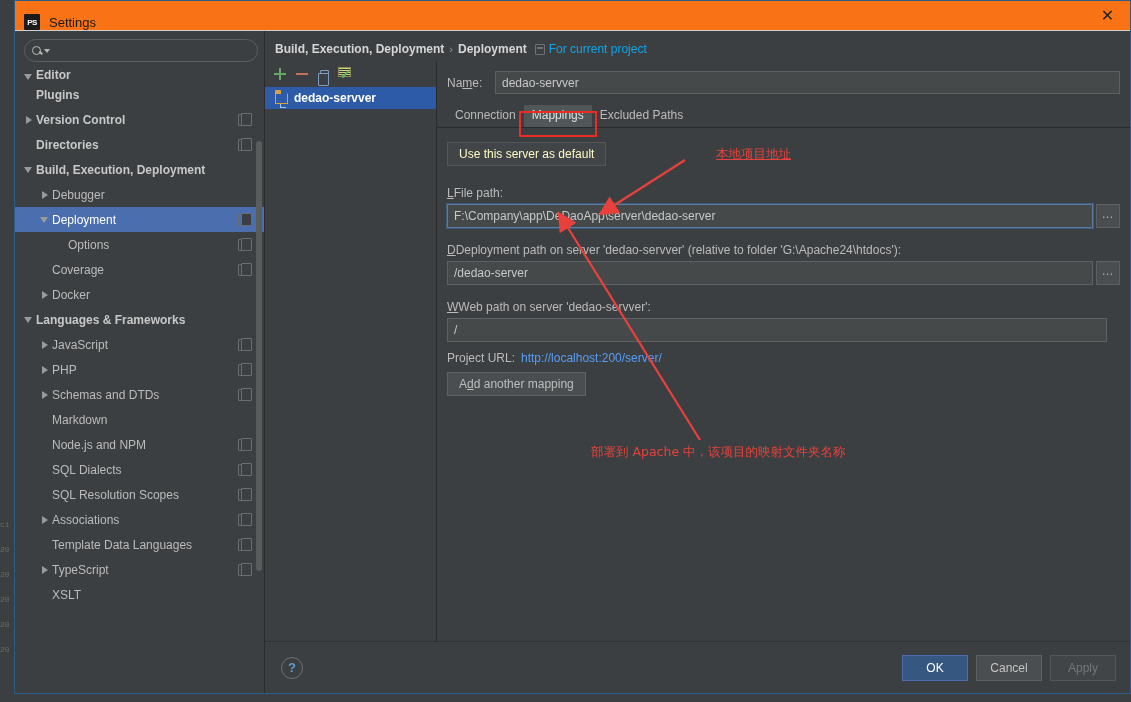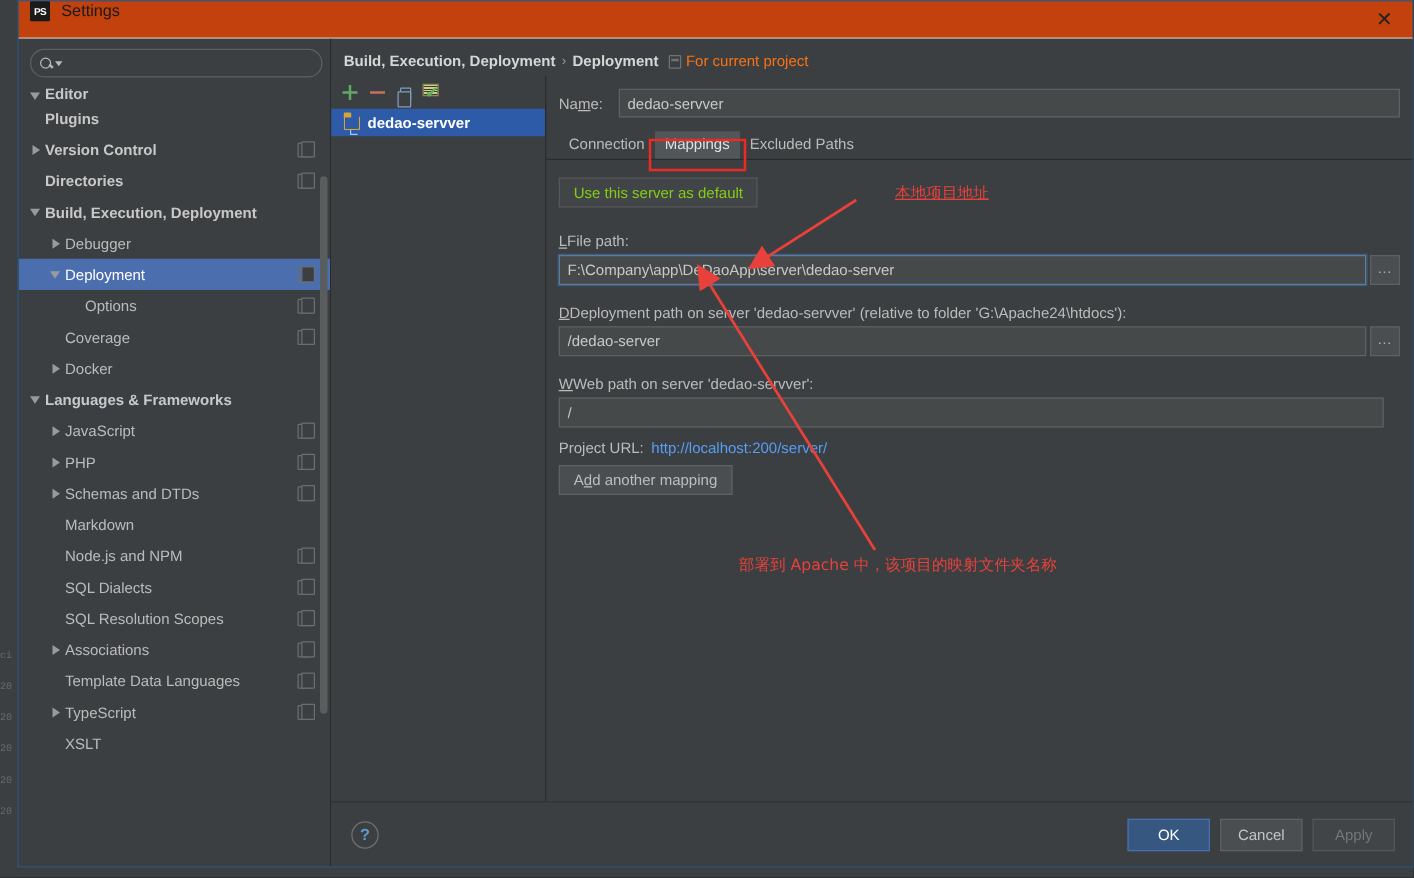--- a/index.html
+++ b/index.html
@@ -37,22 +37,22 @@
   .dialog {
     position: absolute; left: 14px; top: 0;
     width: 1117px; height: 694px;
     background: #3c3f41;
     border: 1px solid #2d5c8a;
     display: flex; flex-direction: column;
   }
 
   
   .titlebar {
-    height: 30px; background: #c2410c;
-    display: flex; align-items: flex-start;
+    height: 30px; background: #f97316;
+    display: flex; align-items: flex-end;
     border-bottom: 1px solid #d0d0d0;
     flex: none;
   }
   .titlebar .app-icon {
     width: 16px; height: 16px; margin-left: 9px; margin-right: 9px;
     background: #1b1b1b; color: #fff; font-size: 8px; font-weight: bold;
     display: flex; align-items: center; justify-content: center;
     border-radius: 1px; letter-spacing: -0.5px;
     font-family: "Liberation Sans", sans-serif;
   }
@@ -158,21 +158,21 @@
   .bc-main { font-weight: bold; color: #d6d6d6; font-size: 12px; }
   .bc-sep { color: #9a9a9a; margin: 0 5px; font-size: 11px; }
   .bc-proj-ic {
     width: 10px; height: 11px; border: 1px solid #6f7274; border-radius: 1px;
     margin: 0 4px 0 8px; position: relative;
   }
   .bc-proj-ic::before {
     content: ""; position: absolute; left: 1px; top: 2px;
     width: 6px; height: 2px; background: #6f7274;
   }
-  .bc-note { color: #f97316; font-size: 12px; }
+  .bc-note { color: #0ea5e9; font-size: 12px; }
 
   .split { flex: 1; display: flex; min-height: 0; }
 
   
   .srv-col {
     width: 172px; flex: none; background: #3c3f41;
     display: flex; flex-direction: column;
     border-right: 1px solid #2b2b2b;
   }
   .srv-toolbar {
@@ -256,21 +256,21 @@
   }
   .tab.active { background: #515658; color: #e0e0e0; }
 
   .tabpane { padding-top: 14px; flex: 1; }
 
   .btn {
     background: #4a4e50; border: 1px solid #5d6163; color: #bdbdbd;
     height: 24px; padding: 0 11px; font-size: 12px; cursor: default;
     font-family: "Liberation Sans", sans-serif;
   }
-  .btn.disabled { color: #84cc16; border-color: #545759; background: #414547; }
+  .btn.disabled { color: #fef9c3; border-color: #545759; background: #414547; }
   .fieldlabel { color: #bbbbbb; font-size: 12px; margin-bottom: 4px; }
   .inputrow { display: flex; align-items: center; gap: 3px; }
   .inputrow .txtfield { height: 24px; }
   .txtfield.focused {
     border: 1px solid #5c7ba1; outline: 1px solid #3f5c7d;
   }
   .browse {
     width: 24px; height: 24px; background: #4a4e50;
     border: 1px solid #5d6163; color: #b0b0b0;
     display: flex; align-items: center; justify-content: center;

